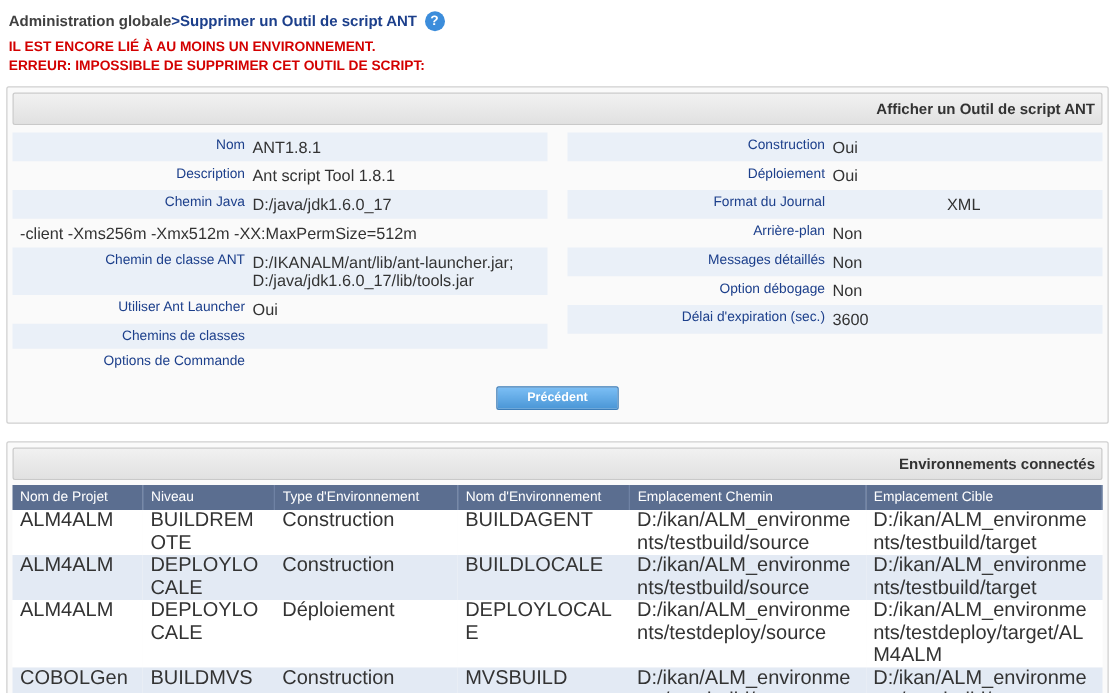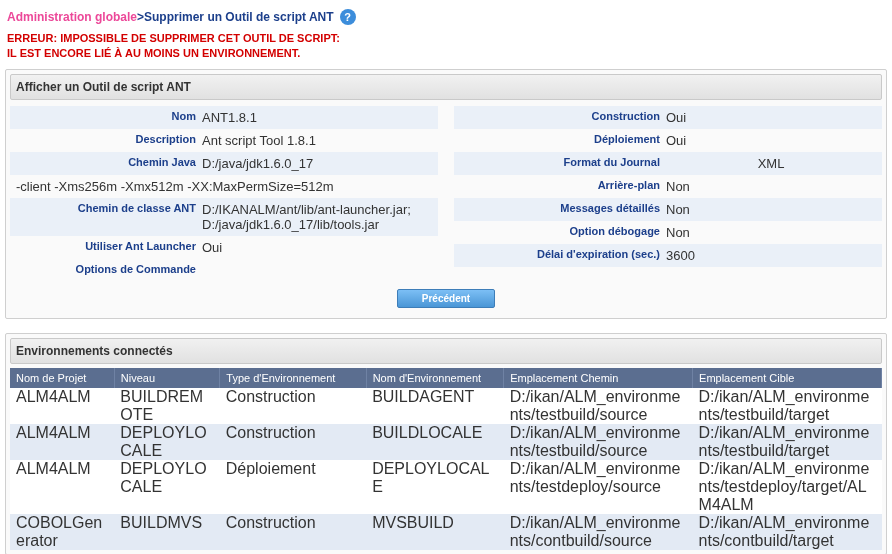--- a/index.html
+++ b/index.html
@@ -1,27 +1,27 @@
 <!DOCTYPE html>
 <html><head>
 <meta charset="utf-8">
 <style>
   body{margin:0;font-family:Verdana,Arial,sans-serif;font-size:11px;color:#333;background:#fff;padding:5px}
   .breadcrumb{color:#1c3f8b;font-weight:bold;font-size:12px;padding:4px 2px;display:flex;align-items:center;gap:6px}
-  .breadcrumb a{color:#ec4899;text-decoration:none}
+  .breadcrumb a{color:#404040;text-decoration:none}
   .help-icon{display:inline-flex;align-items:center;justify-content:center;width:16px;height:16px;border-radius:50%;background:#3c8ddb;color:#fff;font-weight:bold;font-size:11px}
   .error{color:#d30000;font-weight:bold;font-size:11px;padding:2px 2px 8px;line-height:1.35}
   .panel{border:1px solid #cfcfcf;background:#fafafa;border-radius:2px;margin-bottom:14px}
   .panel-inner{padding:4px}
-  .panel-header{background:linear-gradient(#f1f1f1,#e1e1e1);border:1px solid #c9c9c9;text-align:left;font-weight:bold;color:#333;font-size:12px;padding:5px;border-radius:2px}
+  .panel-header{background:linear-gradient(#f1f1f1,#e1e1e1);border:1px solid #c9c9c9;text-align:right;font-weight:bold;color:#333;font-size:12px;padding:5px;border-radius:2px}
   .two-col{display:flex;gap:16px;margin-top:6px}
   .col{flex:1}
   .kv-row{display:flex;border-bottom:0;padding:4px 6px}
   .kv-row.alt{background:#eaf0f8}
-  .kv-label{flex:0 0 180px;text-align:right;font-weight:bold;color:#1c3f8b;padding-right:6px;font-size:11px}
+  .kv-label{flex:0 0 180px;text-align:right;font-weight:normal;color:#1c3f8b;padding-right:6px;font-size:11px}
   .kv-label.sm{flex:0 0 200px}
   .kv-value{flex:1;color:#333;font-size:13px;word-break:break-word}
   .btn-row{text-align:center;padding:10px 0 6px}
   .btn{display:inline-block;background:linear-gradient(#7cbff5,#4a96d6);border:1px solid #3d7db8;color:#fff;font-weight:bold;font-size:10px;padding:3px 24px;border-radius:2px;cursor:pointer}
   .table{width:100%;border-collapse:collapse;margin-top:4px}
   .table th{background:#5b6e90;color:#fff;font-weight:normal;text-align:left;padding:4px 6px;font-size:11px;border-right:1px solid #6f82a4}
   .table td{padding:0 6px;font-size:16px;vertical-align:top;word-break:break-word}
   .table tr.r0{background:#fff}
   .table tr.r1{background:#e3eaf4}
   .col-proj{width:100px}
@@ -35,22 +35,22 @@
 <body>
 
 <div class="breadcrumb">
   <span>
     <a>Administration globale</a><span>&gt;</span><span>Supprimer un Outil de script ANT</span>
   </span>
   <span class="help-icon">?</span>
 </div>
 
 <div class="error">
+  <div>IL EST ENCORE LIÉ À AU MOINS UN ENVIRONNEMENT.</div>
   <div>ERREUR: IMPOSSIBLE DE SUPPRIMER CET OUTIL DE SCRIPT:</div>
-  <div>IL EST ENCORE LIÉ À AU MOINS UN ENVIRONNEMENT.</div>
 </div>
 
 <div class="panel">
   <div class="panel-inner">
     <div class="panel-header">Afficher un Outil de script ANT</div>
     <div class="two-col">
       <div class="col" id="left-col">
           <div class="kv-row alt">
             <div class="kv-label">Nom</div>
             <div class="kv-value" style="white-space: pre-line;">ANT1.8.1</div>
@@ -67,20 +67,24 @@
             <div class="kv-value" style="white-space: pre-line;">-client -Xms256m -Xmx512m -XX:MaxPermSize=512m</div>
           </div>
           <div class="kv-row alt">
             <div class="kv-label">Chemin de classe ANT</div>
             <div class="kv-value" style="white-space: pre-line;">D:/IKANALM/ant/lib/ant-launcher.jar;
 D:/java/jdk1.6.0_17/lib/tools.jar</div>
           </div>
           <div class="kv-row">
             <div class="kv-label">Utiliser Ant Launcher</div>
             <div class="kv-value" style="white-space: pre-line;">Oui</div>
+          </div>
+          <div class="kv-row alt">
+            <div class="kv-label">Chemins de classes</div>
+            <div class="kv-value" style="white-space: pre-line;"></div>
           </div>
           <div class="kv-row">
             <div class="kv-label">Options de Commande</div>
             <div class="kv-value" style="white-space: pre-line;"></div>
           </div>
         </div>
       <div class="col" id="right-col">
           <div class="kv-row alt">
             <div class="kv-label sm">Construction</div>
             <div class="kv-value" style="white-space: pre-line;">Oui</div>

